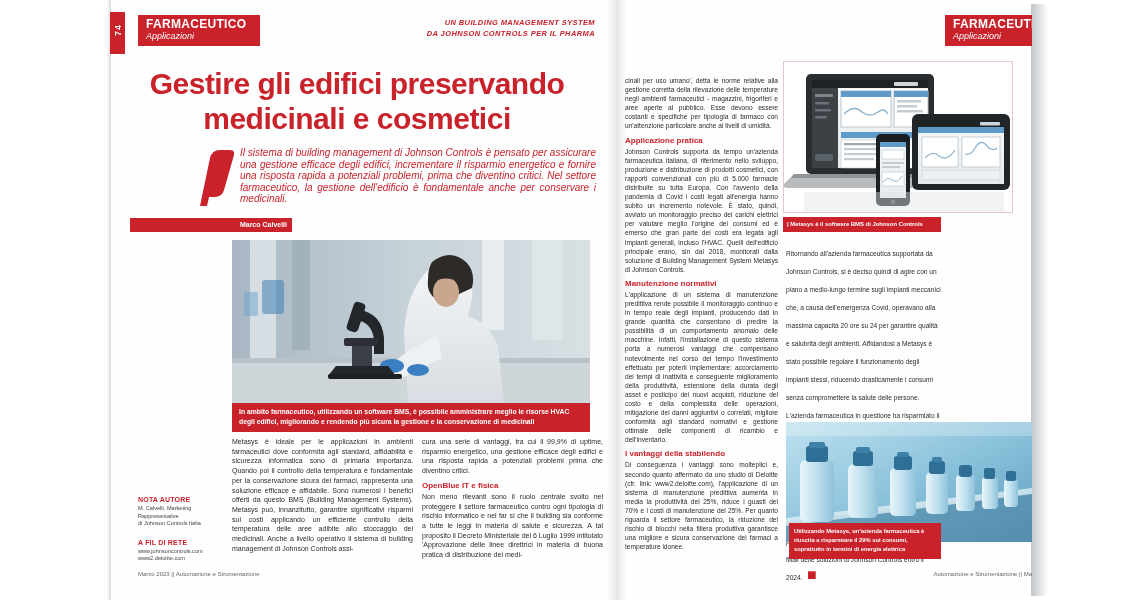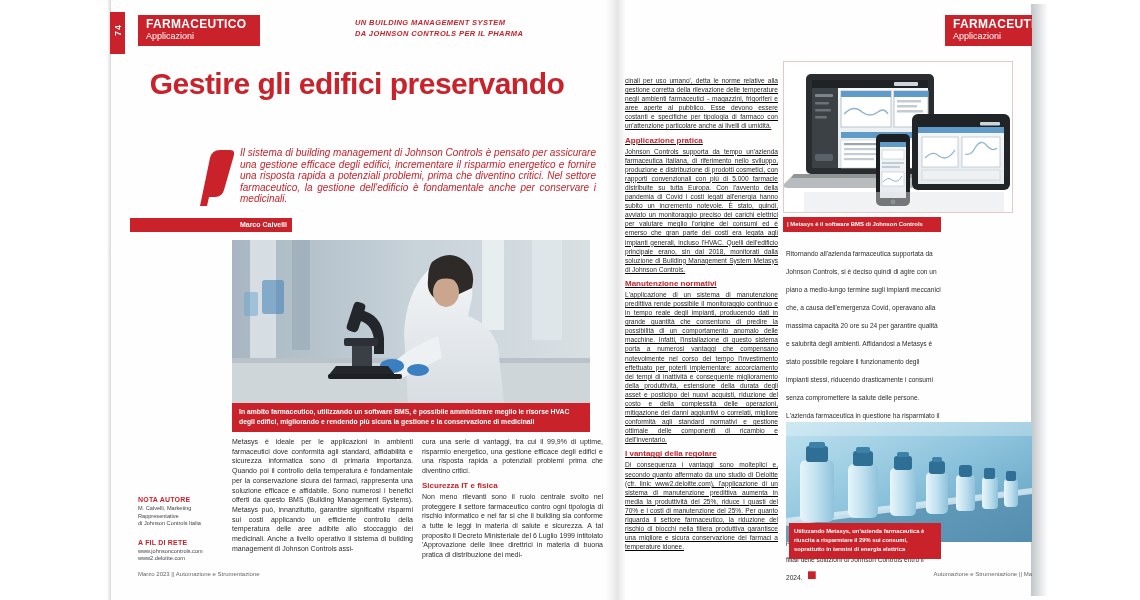--- a/index.html
+++ b/index.html
@@ -17,26 +17,26 @@
                 background:linear-gradient(90deg,#c2c6c9 0%, #e3e5e6 55%, #ffffff 100%); }
 
   
   .page-tab { position:absolute; left:0; top:12px; width:15px; height:42px;
               background:#c9222b; color:#fff; overflow:hidden; }
   .page-tab span { position:absolute; left:-12px; top:13px; transform:rotate(-90deg);
                    font-size:9px; font-weight:bold; letter-spacing:1px; display:block; width:40px; text-align:center;}
   .badge { position:absolute; width:122px; height:31px; background:#c9222b; color:#fff;
            padding:3px 8px; line-height:12px; }
   .badge .kicker { font-size:12px; font-weight:bold; letter-spacing:0.3px; }
-  .badge .sub { font-size:9px; }
+  .badge .sub { font-size:9px; font-style:italic; }
   .badge-left { left:28px; top:15px; }
   .badge-right { left:835px; top:15px; width:87px; overflow:hidden; }
   .badge-right .inner { width:130px; }
 
-  .topic { position:absolute; left:245px; top:17px; width:240px; text-align:left;
+  .topic { position:absolute; left:245px; top:17px; width:240px; text-align:right;
            font-size:7.5px; font-weight:bold; font-style:italic; letter-spacing:0.4px;
            color:#c9222b; line-height:11px; text-transform:uppercase; }
 
   .title { position:absolute; left:12px; top:66px; width:470px; text-align:center;
            font-size:30px; line-height:35px; font-weight:bold; color:#c9222b;
            letter-spacing:-0.5px; }
 
   .quote-mark { position:absolute; left:84px; top:150px; width:40px; height:56px; }
   .standfirst { position:absolute; left:130px; top:147px; width:356px;
                 font-size:10px; font-style:italic; color:#c9222b; line-height:11.6px;
@@ -61,21 +61,21 @@
   .sidebox { position:absolute; left:28px; top:496px; width:88px; }
   .sidebox h4 { color:#c9222b; font-size:7px; font-weight:bold; margin-bottom:2px; letter-spacing:0.2px;}
   .sidebox p { font-size:5.6px; color:#444; line-height:7.6px; }
   .sidebox .grp { margin-bottom:11px; }
 
   .footer { position:absolute; top:571px; font-size:6px; color:#666; }
   .footer-left { left:28px; }
   .footer-right { left:735px; width:187px; text-align:right; overflow:hidden; white-space:nowrap; }
 
   
-  .colR1 { position:absolute; left:515px; top:76px; width:153px;text-decoration:underline; }
+  .colR1 { position:absolute; left:515px; top:76px; width:153px; }
   .colR2 { position:absolute; left:676px; top:242px; width:155px; }
   .colR1 .bt, .colR2 .bt { font-size:6.6px; line-height:9.1px; color:#2b2b2b; text-align:justify; }
 
   .devices { position:absolute; left:673px; top:61px; width:230px; height:152px;
              background:#fff; border:1px solid #e4c9c9; overflow:hidden; }
   .device-caption { position:absolute; left:673px; top:217px; width:158px; height:15px;
                     background:#c9222b; color:#fff; font-size:5.9px; font-weight:bold;
                     line-height:15px; padding:0 4px; white-space:nowrap; overflow:hidden; }
 
   .bottles { position:absolute; left:676px; top:422px; width:246px; height:120px; overflow:hidden; }
@@ -101,20 +101,21 @@
       <div class="sub">Applicazioni</div>
     </div>
 
     <div class="topic">
       <div>UN BUILDING MANAGEMENT SYSTEM</div>
       <div>DA JOHNSON CONTROLS PER IL PHARMA</div>
     </div>
 
     <div class="title">
       <div>Gestire gli edifici preservando</div>
+      <div>medicinali e cosmetici</div>
     </div>
 
     <svg class="quote-mark" viewBox="0 0 40 56">
       <path d="M6 56 L16 8 Q18 0 26 0 L36 0 Q41 0 40 5 L30 40 Q28 47 21 47 L15 47 L13 56 Z" fill="#c9222b"></path>
     </svg>
 
     <div class="standfirst">Il sistema di building management di Johnson Controls è pensato per assicurare una gestione efficace degli edifici, incrementare il risparmio energetico e fornire una risposta rapida a potenziali problemi, prima che diventino critici. Nel settore farmaceutico, la gestione dell'edificio è fondamentale anche per conservare i medicinali.</div>
 
     <div class="author-bar">Marco Calvelli</div>
 
@@ -156,21 +157,21 @@
       <path d="M104 126 l52 0 l8 10 l-68 0z" fill="#23262a"></path>
       <rect x="120" y="106" width="20" height="20" fill="#3a3f45"></rect>
       <rect x="96" y="134" width="74" height="5" rx="2" fill="#1d2023"></rect>
     </svg>
 
     <div class="photo-caption">In ambito farmaceutico, utilizzando un software BMS, è possibile amministrare meglio le risorse HVAC degli edifici, migliorando e rendendo più sicura la gestione e la conservazione di medicinali</div>
 
     <div class="colL1 bodytext">Metasys è ideale per le applicazioni in ambienti farmaceutici dove conformità agli standard, affidabilità e sicurezza informatica sono di primaria importanza. Quando poi il controllo della temperatura è fondamentale per la conservazione sicura dei farmaci, rappresenta una soluzione efficace e affidabile. Sono numerosi i benefici offerti da questo BMS (Building Management Systems). Metasys può, innanzitutto, garantire significativi risparmi sui costi applicando un efficiente controllo della temperatura delle aree adibite allo stoccaggio dei medicinali. Anche a livello operativo il sistema di building management di Johnson Controls assi-</div>
     <div class="colL2">
       <div class="bodytext">cura una serie di vantaggi, tra cui il 99,9% di uptime, risparmio energetico, una gestione efficace degli edifici e una risposta rapida a potenziali problemi prima che diventino critici.</div>
-      <div class="subhead">Sicurezza IT e fisica</div>
+      <div class="subhead">OpenBlue IT e fisica</div>
       <div class="bodytext">Non meno rilevanti sono il ruolo centrale svolto nel proteggere il settore farmaceutico contro ogni tipologia di rischio informatico e nel far sì che il building sia conforme a tutte le leggi in materia di salute e sicurezza. A tal proposito il Decreto Ministeriale del 6 Luglio 1999 intitolato 'Approvazione delle linee direttrici in materia di buona pratica di distribuzione dei medi-</div>
     </div>
 
     <div class="sidebox">
       <div class="grp">
         <h4>NOTA AUTORE</h4>
         <p>M. Calvelli, Marketing Rappresentative</p>
         <p>di Johnson Controls Italia</p>
       </div>
       <div class="grp">
@@ -183,21 +184,21 @@
     <div class="footer footer-left">Marzo 2023 || Automazione e Strumentazione</div>
 
     <div class="fold"></div>
 
     <div class="colR1">
       <div class="bt">cinali per uso umano', detta le norme relative alla gestione corretta della rilevazione delle temperature negli ambienti farmaceutici - magazzini, frigoriferi e aree aperte al pubblico. Esse devono essere costanti e specifiche per tipologia di farmaco con un'attenzione particolare anche ai livelli di umidità.</div>
       <div class="subhead">Applicazione pratica</div>
       <div class="bt">Johnson Controls supporta da tempo un'azienda farmaceutica italiana, di riferimento nello sviluppo, produzione e distribuzione di prodotti cosmetici, con rapporti convenzionali con più di 5.000 farmacie distribuite su tutta Europa. Con l'avvento della pandemia di Covid i costi legati all'energia hanno subito un incremento notevole. È stato, quindi, avviato un monitoraggio preciso dei carichi elettrici per valutare meglio l'origine dei consumi ed è emerso che gran parte dei costi era legata agli impianti generali, incluso l'HVAC. Quelli dell'edificio principale erano, sin dal 2018, monitorati dalla soluzione di Building Management System Metasys di Johnson Controls.</div>
       <div class="subhead">Manutenzione normativi</div>
       <div class="bt">L'applicazione di un sistema di manutenzione predittiva rende possibile il monitoraggio continuo e in tempo reale degli impianti, producendo dati in grande quantità che consentono di predire la possibilità di un comportamento anomalo delle macchine. Infatti, l'installazione di questo sistema porta a numerosi vantaggi che compensano notevolmente nel corso del tempo l'investimento effettuato per poterli implementare: accorciamento dei tempi di inattività e conseguente miglioramento della produttività, estensione della durata degli asset e posticipo dei nuovi acquisti, riduzione del costo e della complessità delle operazioni, mitigazione dei danni aggiuntivi o correlati, migliore conformità agli standard normativi e gestione ottimale delle componenti di ricambio e dell'inventario.</div>
-      <div class="subhead">I vantaggi della regolare</div>
+      <div class="subhead">I vantaggi della stabilendo</div>
       <div class="bt">Di conseguenza i vantaggi sono molteplici e, secondo quanto affermato da uno studio di Deloitte (cfr. link: www2.deloitte.com), l'applicazione di un sistema di manutenzione predittiva aumenta in media la produttività del 25%, riduce i guasti del 70% e i costi di manutenzione del 25%. Per quanto riguarda il settore farmaceutico, la riduzione del rischio di blocchi nella filiera produttiva garantisce una migliore e sicura conservazione dei farmaci a temperature idonee.</div>
     </div>
 
     <div class="devices">
       <svg width="230" height="152" viewBox="0 0 230 152">
         <defs>
           <linearGradient id="scr" x1="0" y1="0" x2="0" y2="1">
             <stop offset="0" stop-color="#f6f8fa"></stop>
               <stop offset="1" stop-color="#e6ebef"></stop>
           </linearGradient>

